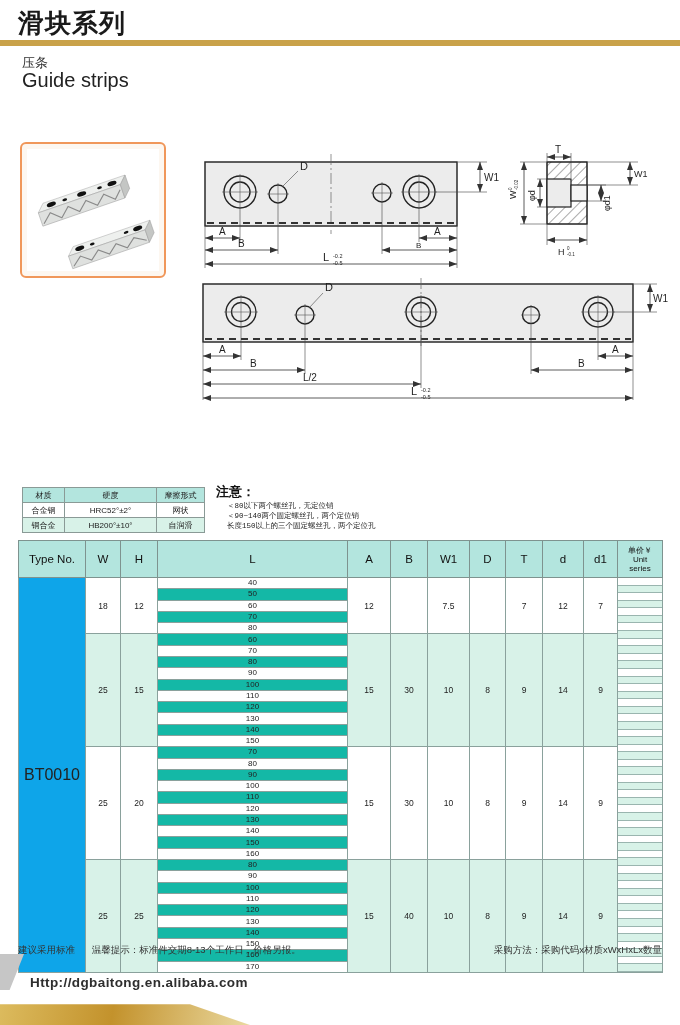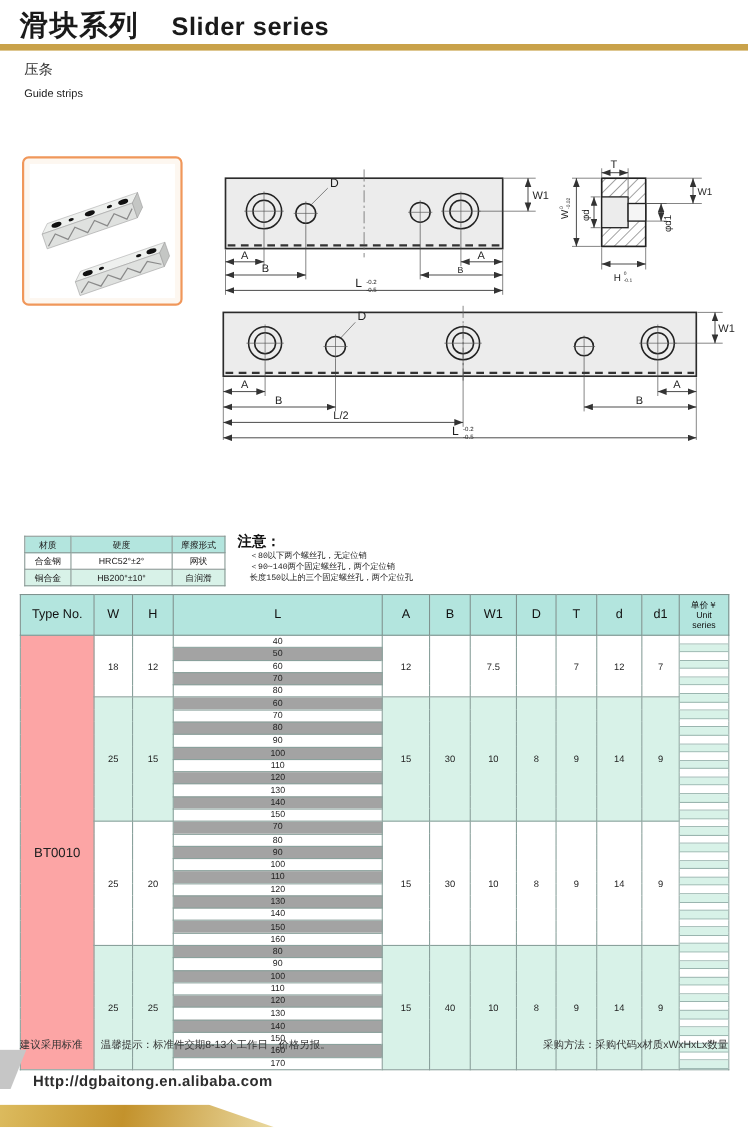--- a/index.html
+++ b/index.html
@@ -4,21 +4,21 @@
 <style>
   html,body{margin:0;padding:0;background:#fff;}
   .page{position:relative;width:680px;height:1025px;background:#fff;overflow:hidden;
         font-family:"Liberation Sans",sans-serif;color:#1a1a1a;}
   
   .hdr{position:absolute;left:18px;top:6px;display:flex;align-items:baseline;gap:30px;}
   .hdr .cn{font-size:26px;font-weight:bold;letter-spacing:1px;}
   .hdr .en{font-size:23px;font-weight:bold;letter-spacing:.5px;}
   .gold-rule{position:absolute;left:0;top:40px;width:680px;height:6px;background:#c9a24a;}
   .sub-cn{position:absolute;left:22px;top:54px;font-size:13px;color:#333;}
-  .sub-en{position:absolute;left:22px;top:69px;font-size:10px;color:#222;margin-top:11px;}
+  .sub-en{position:absolute;left:22px;top:69px;font-size:20px;color:#222;}
   .badge{position:absolute;left:22px;top:91px;width:95px;height:32px;background:#f26c1e;
          border-radius:6px 20px 20px 6px;display:flex;align-items:center;justify-content:center;
          color:#16161f;font-weight:bold;font-size:16px;letter-spacing:1px;}
   
   .photo{position:absolute;left:20px;top:142px;width:146px;height:136px;border:2px solid #f0975a;
          border-radius:6px;background:#fdf7f0;box-sizing:border-box;padding:5px;}
   .photo-inner{width:100%;height:100%;background:#ffffff;}
   
   svg.dwg{position:absolute;overflow:visible;}
   .dwg text{font-family:"Liberation Sans",sans-serif;fill:#1f1f1f;}
@@ -39,24 +39,24 @@
   .notes .nt{font-size:13px;font-weight:bold;color:#111;}
   .notes .nl{font-size:7.5px;color:#222;margin-left:11px;line-height:10px;font-family:Liberation Mono, monospace;}
   
   table.spec{position:absolute;left:18px;top:540px;width:644px;border-collapse:collapse;
              table-layout:fixed;font-size:8px;}
   table.spec th{background:#b3e5de;border:1px solid #7e938f;height:28px;font-weight:normal;
              font-size:11.5px;color:#111;padding:4px;}
   table.spec th.price-h{font-size:8px;line-height:9px;}
   table.spec td{border:1px solid #8aa19c;text-align:center;padding:0;height:10.29px;
              line-height:10px;color:#222;}
-  td.lcell.g{background:#a3a3a3;} td.lcell.w{background:#fff;}
+  td.lcell.g{background:#14b8a6;} td.lcell.w{background:#fff;}
   td.merged.g{background:#d8f2e8;} td.merged.w{background:#fff;}
   td.merged{font-size:8.5px;}
-  td.type-cell{background:#fca5a5;font-size:12px;color:#222;}
+  td.type-cell{background:#0ea5e9;font-size:16px;color:#222;}
   tr.group-start td{border-top:1.6px solid #5f726e;}
   td.price-cell{position:relative;background:#fff;}
   .price-stripes{position:absolute;left:0;top:0;right:0;bottom:0;display:flex;flex-direction:column;}
   .stripe{flex:1;border-bottom:1px solid #9ab5af;}
   .stripe.w{background:#fff;}.stripe.g{background:#d8f2e8;}
   
   .foot-row{position:absolute;left:18px;top:944px;width:644px;display:flex;
             justify-content:space-between;font-size:9.5px;color:#333;}
   .foot-row .gap{display:inline-block;width:14px;}
   .gray-wedge{position:absolute;left:0;top:954px;width:24px;height:36px;background:#c6c6c6;
@@ -68,21 +68,20 @@
        clip-path:polygon(0 10%,76% 10%,100% 100%,0 100%);
        background:linear-gradient(100deg,#dcbb5e 0%,#c3922c 45%,#ead9a0 100%);}
 </style>
 </head>
 <body>
 
 <div class="page">
 
   <div class="hdr">
     <span class="cn">滑块系列</span>
-    <span class="en">Slider series</span>
   </div>
   <div class="gold-rule"></div>
   <div class="sub-cn">压条</div>
   <div class="sub-en">Guide strips</div>
 
   <div class="photo">
     <div class="photo-inner">
       <svg width="132" height="122" viewBox="0 0 140 126">
         <g transform="translate(12,66) rotate(-19)">
           <polygon points="0,0 92,0 100,-8 8,-8" fill="#eef0ee" stroke="#aaa" stroke-width="0.5"></polygon>

